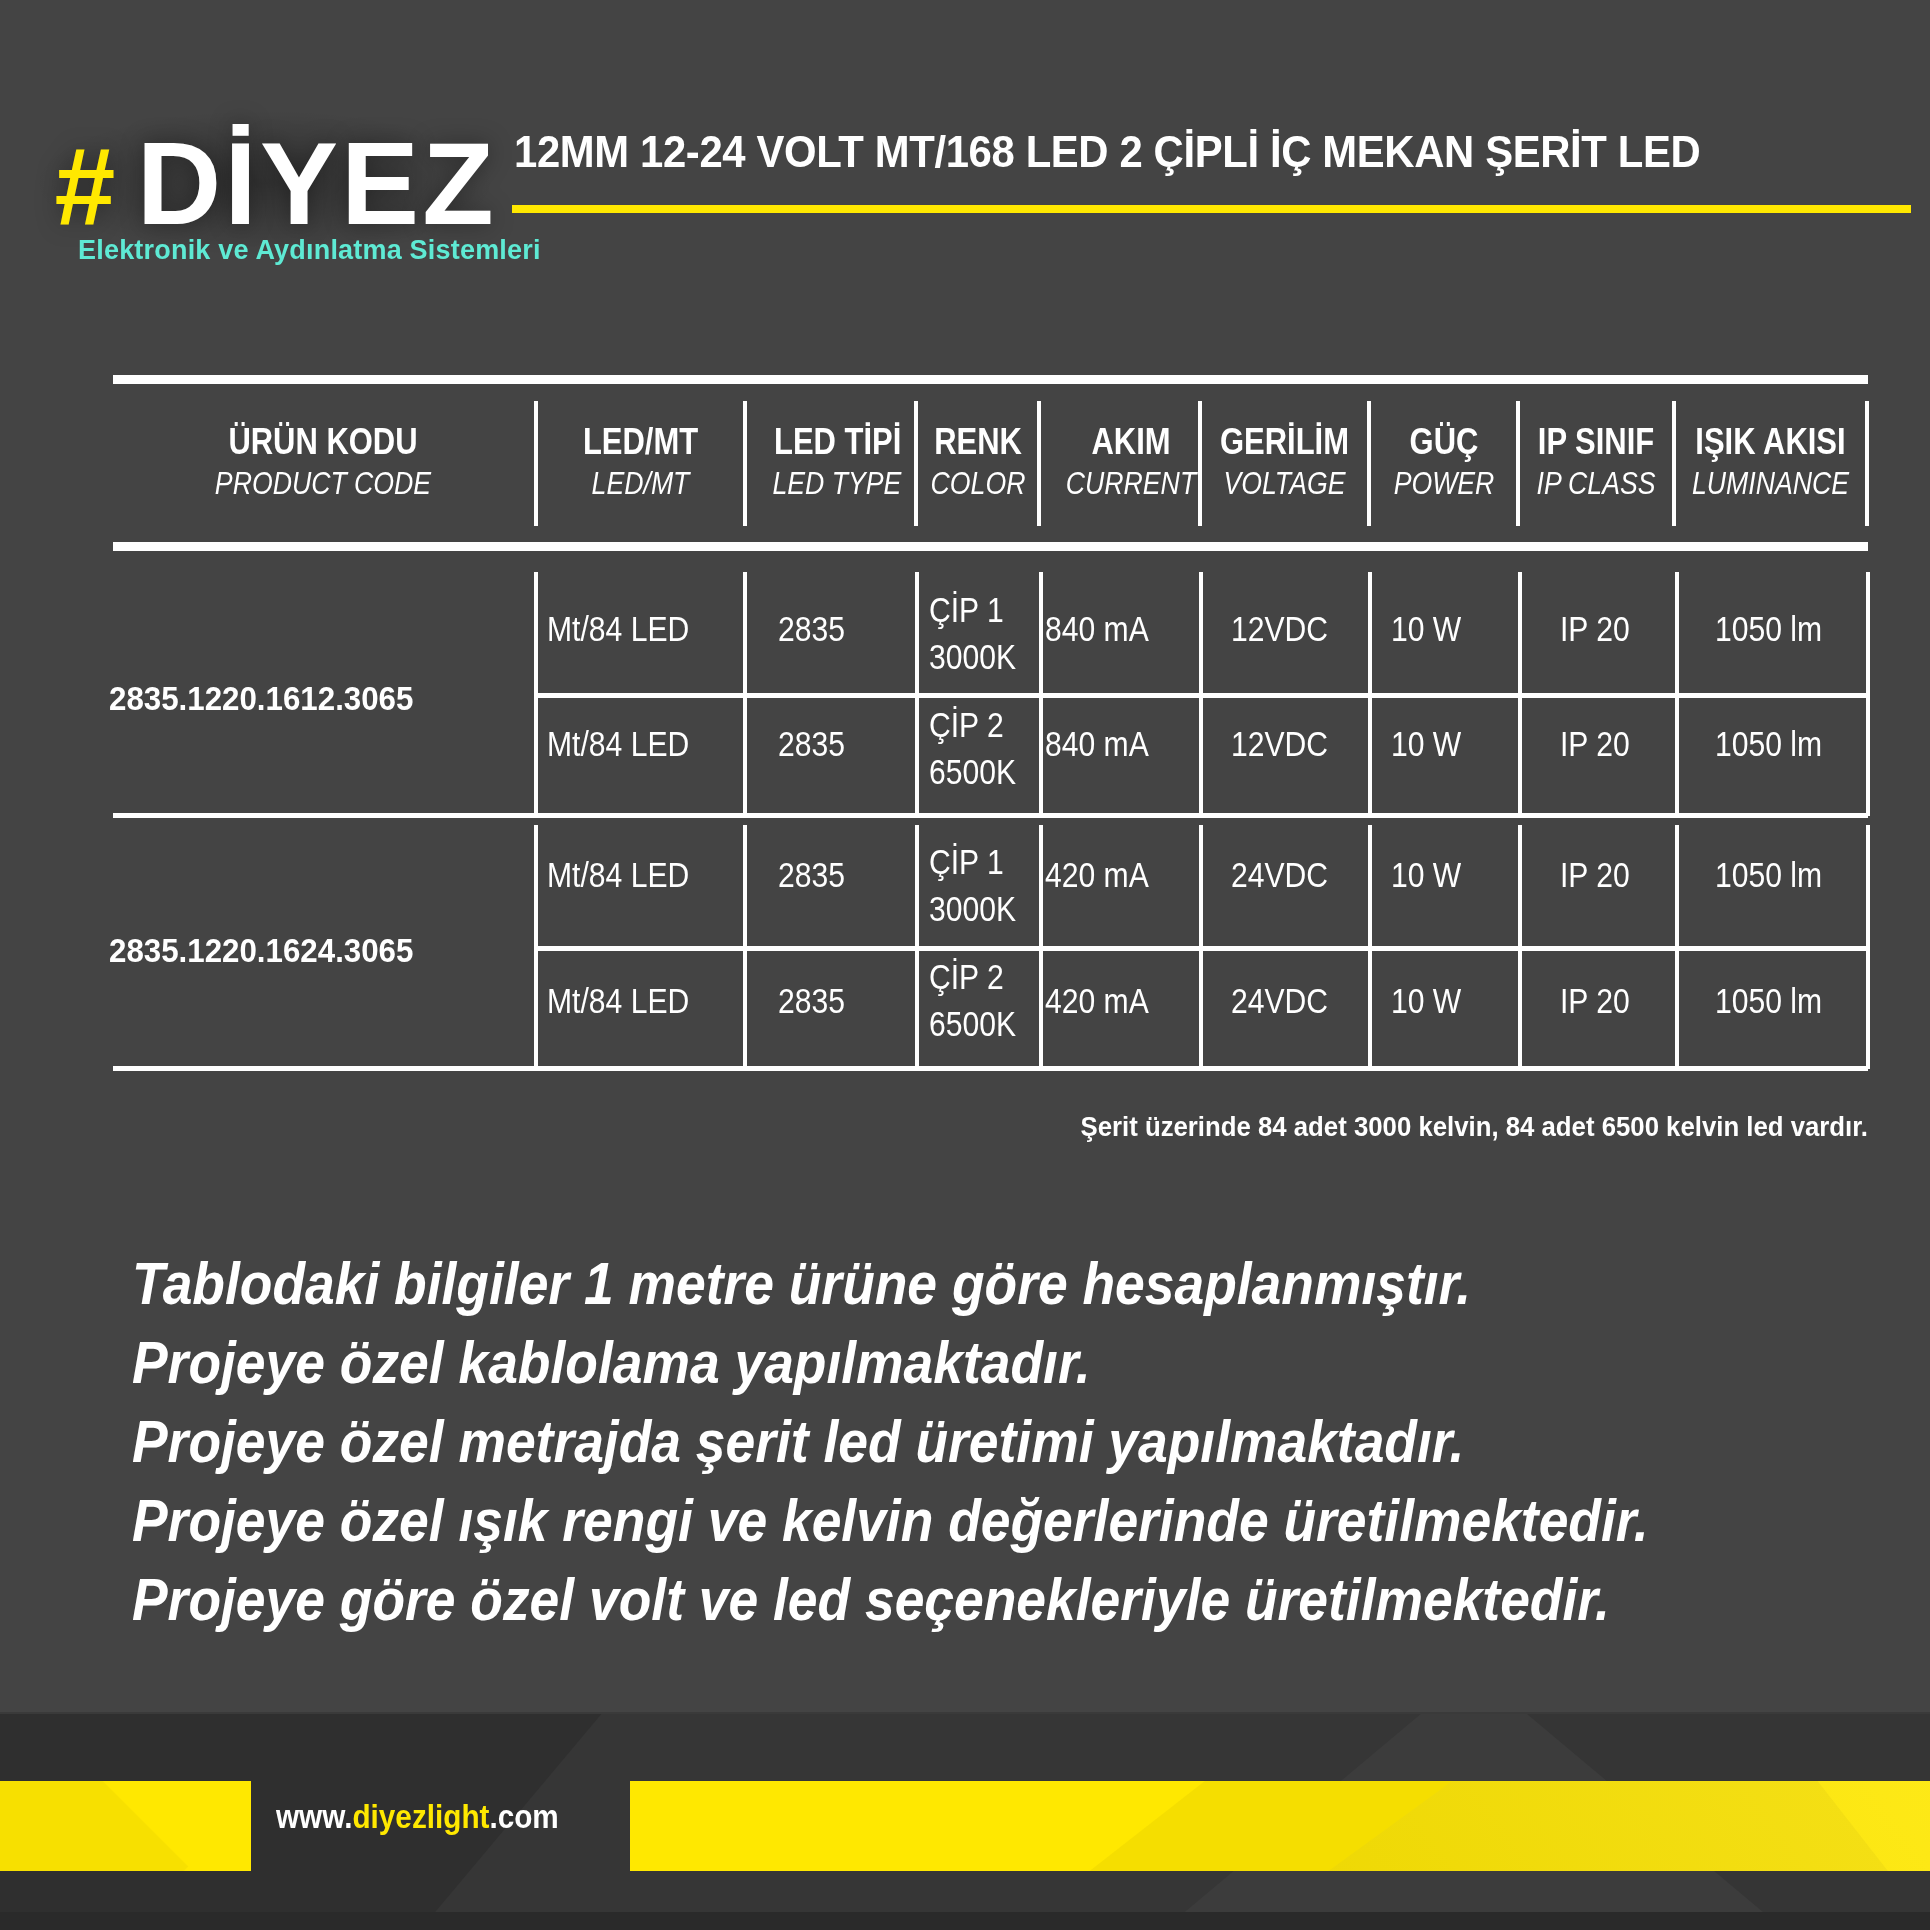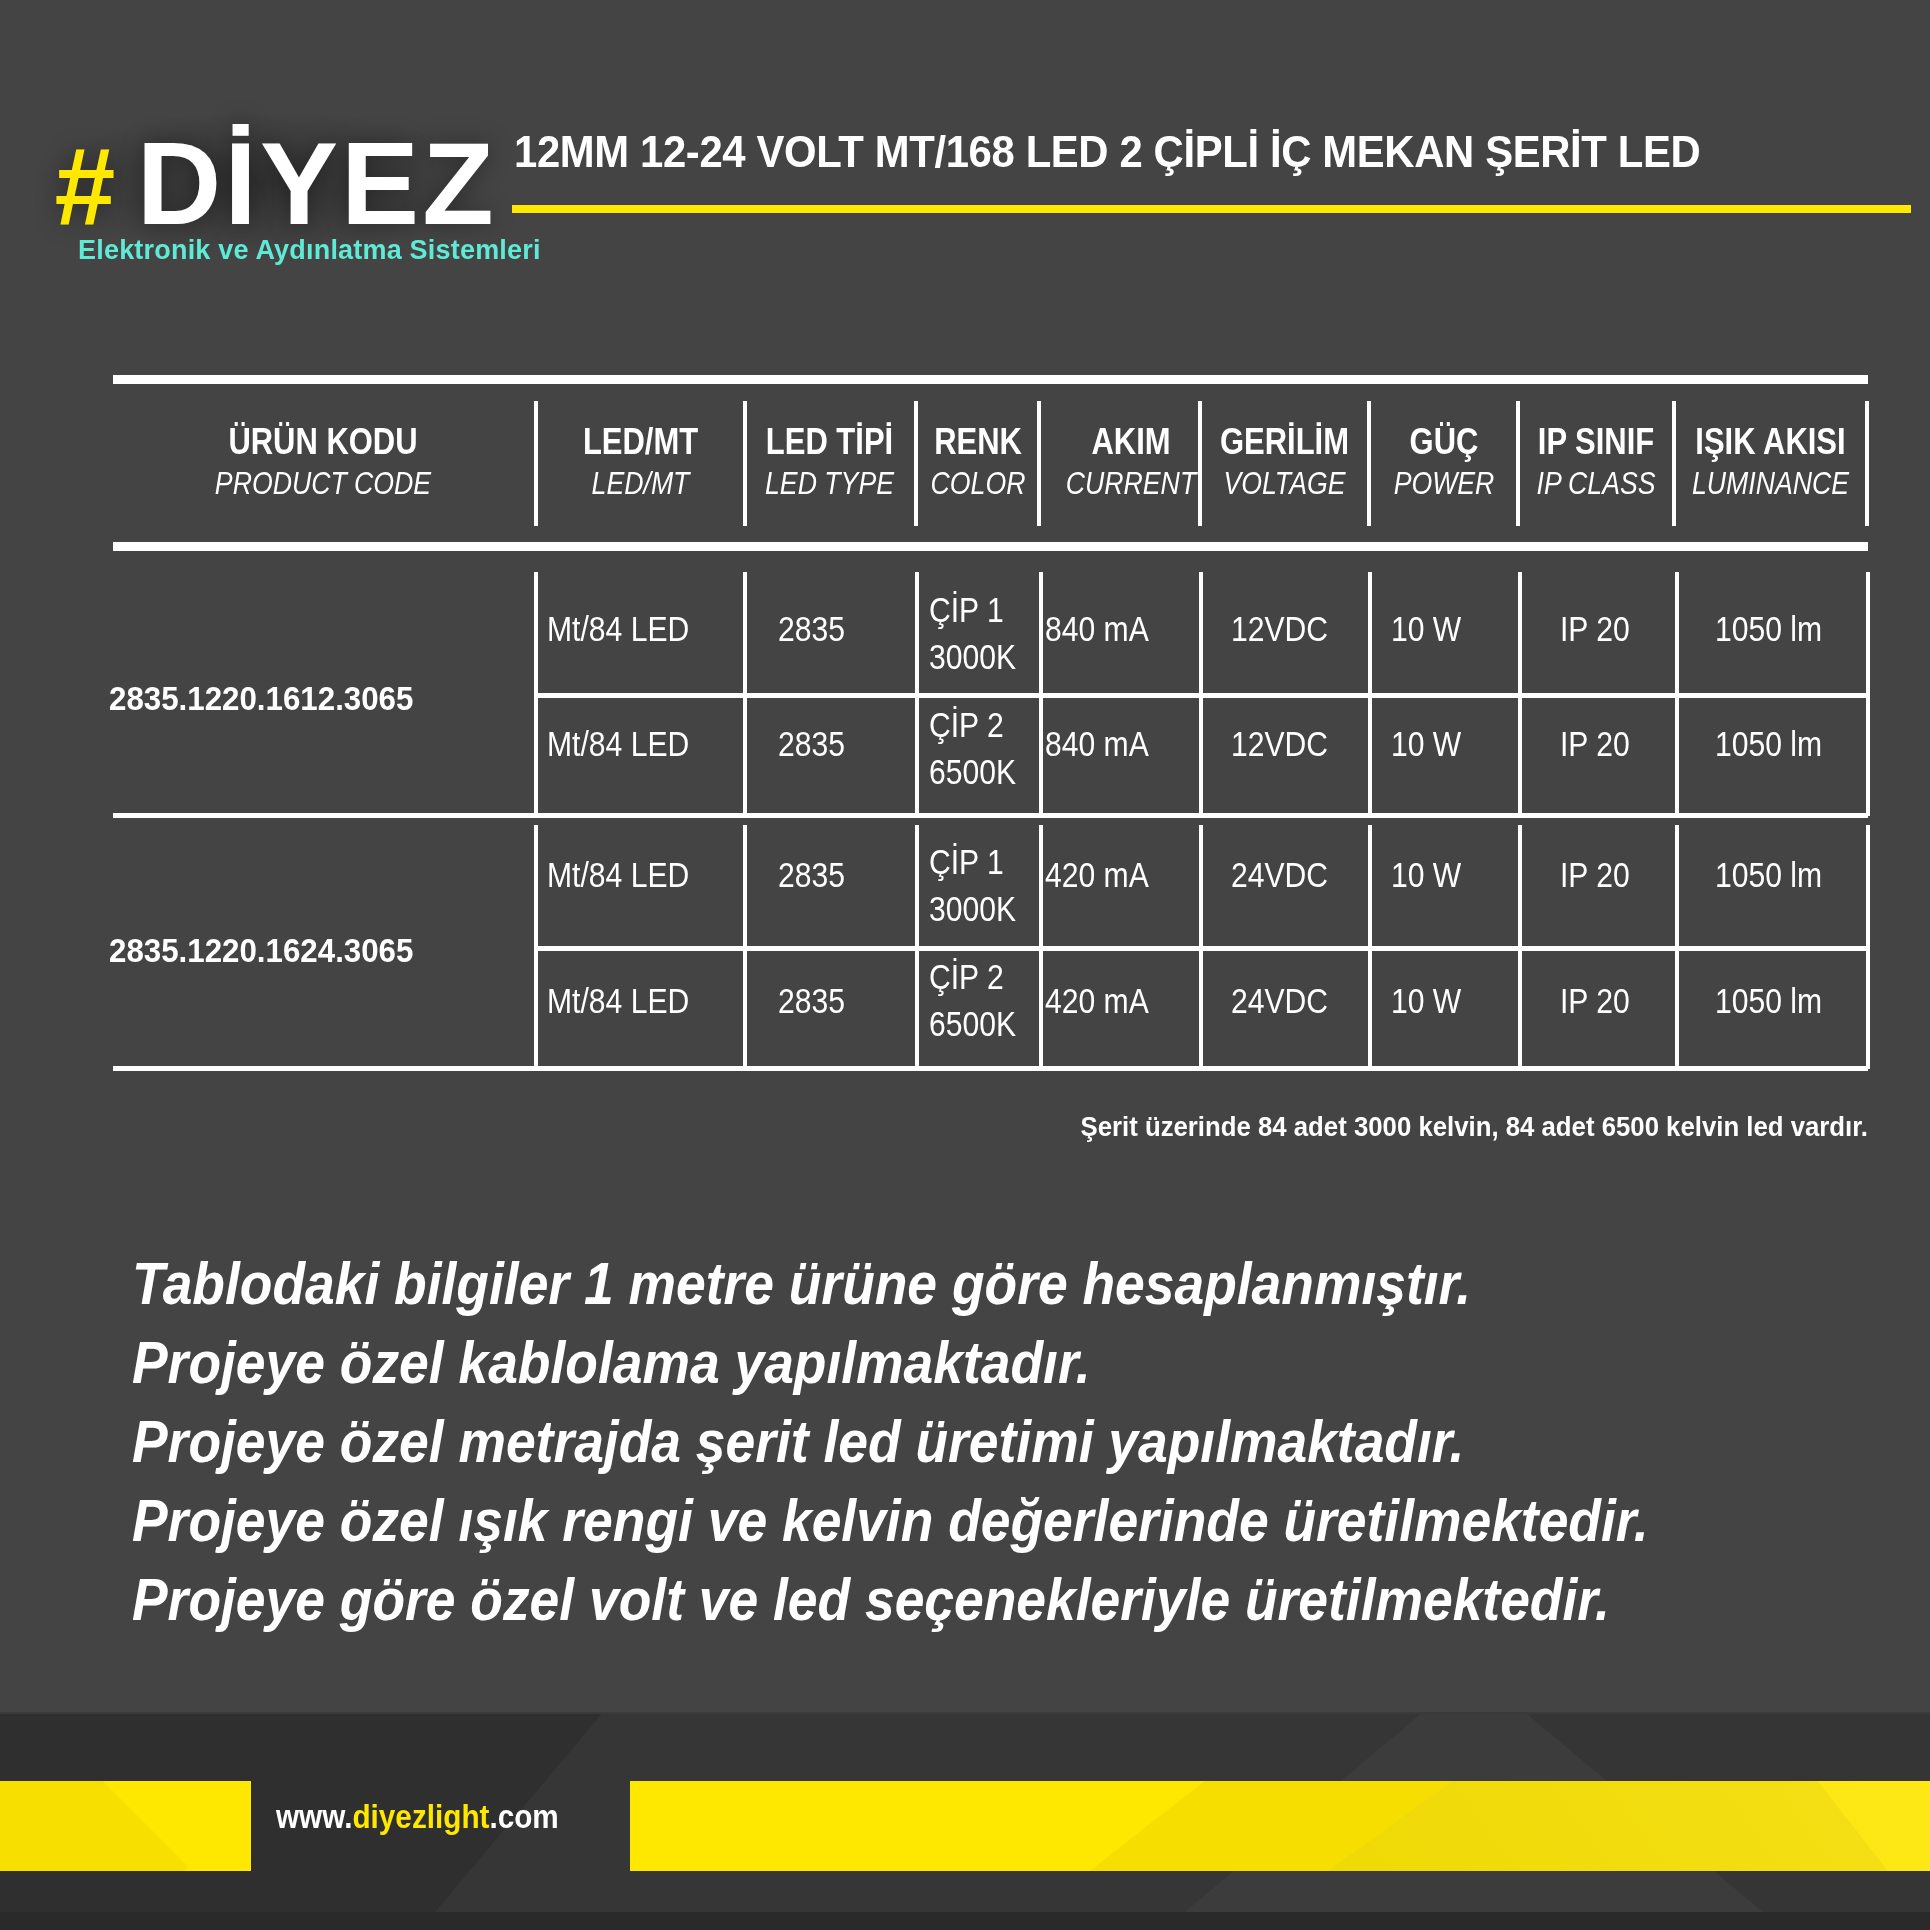--- a/index.html
+++ b/index.html
@@ -142,21 +142,21 @@
   <div class="vline" style="left:1865px; top:401px; height:125px;"></div>
 
   <div class="th" style="left:113px; width:420px; top:420px;">
     <span class="tr">ÜRÜN KODU</span>
     <span class="en">PRODUCT CODE</span>
   </div>
   <div class="th" style="left:538px; width:205px; top:420px;">
     <span class="tr">LED/MT</span>
     <span class="en">LED/MT</span>
   </div>
-  <div class="th" style="left:746px; width:167px; top:420px;">
+  <div class="th" style="left:746px; width:167px; top:420px;text-align:right;">
     <span class="tr">LED TİPİ</span>
     <span class="en">LED TYPE</span>
   </div>
   <div class="th" style="left:918px; width:120px; top:420px;">
     <span class="tr">RENK</span>
     <span class="en">COLOR</span>
   </div>
   <div class="th" style="left:1041px; width:180px; top:420px;">
     <span class="tr">AKIM</span>
     <span class="en">CURRENT</span>

